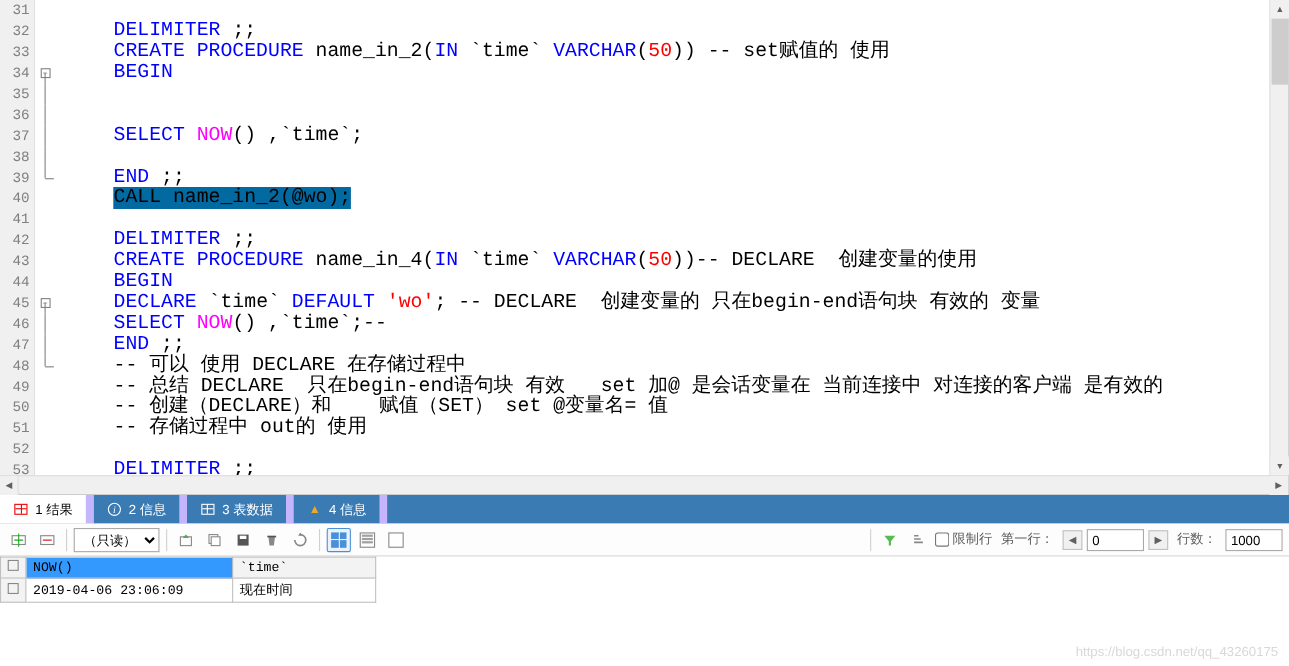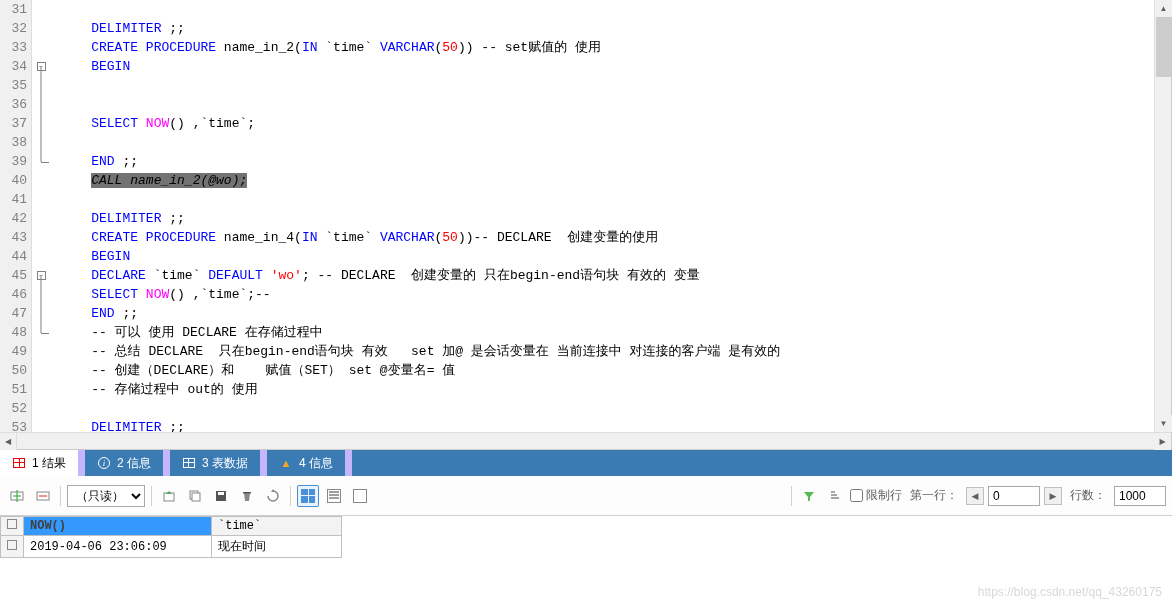--- a/index.html
+++ b/index.html
@@ -45,34 +45,34 @@
   }
   .fold-line { height: 19px; display: flex; align-items: center; justify-content: center; position: relative; }
   .fold-box { width: 9px; height: 9px; border: 1px solid #808080; display:flex;align-items:center;justify-content:center;font-size:8px;line-height:1;color:#808080;background:#fff; }
   .fold-vline { width:1px;background:#808080;height:100%;position:absolute;left:50%;top:0;transform:translateX(-0.5px); }
   .fold-vline.half-top { height:50%; top:0;}
   .fold-vline.from-box { top:9px; height:calc(100% - 9px);}
   .fold-corner { width:8px;height:1px;background:#808080;position:absolute;left:50%;top:50%; }
   .code {
     flex: 1;
     font-family: Consolas, "Courier New", monospace;
-    font-size: 13px;
+    font-size: 18px;
     background: #fff;
     padding-left: 10px;
     overflow: hidden;
     position: relative;
   }
   .code-line { height: 19px; line-height: 19px; white-space: pre; }
   .kw { color: #0000ff; }
   .fn { color: #ff00ff; }
   .str { color: #ff0000; }
   .com { color: #000000; margin-top: 32px; }
   .ident { color: #000; }
   .special { color: #800000; }
-  .highlight { background: #737373; font-style: italic; }
+  .highlight { background: #0369a1; }
   .vscroll {
     position: absolute; right: 0; top: 0; bottom: 17px; width: 17px;
     background: #f0f0f0; border-left: 1px solid #ddd;
     display:flex;flex-direction:column;justify-content:space-between;
   }
   .hscroll {
     position: absolute; left: 0; right:0; bottom: 0; height: 17px;
     background: #f0f0f0; border-top: 1px solid #ddd;
     display:flex;justify-content:space-between;
   }
@@ -95,21 +95,21 @@
     border-right: 7px solid #c4b5fd;
     cursor: pointer;
     gap: 6px;
   }
   .tab.active {
     background: #fff;
     color: #000;
   }
   .tab-icon { width: 14px; height: 14px; display:inline-flex;align-items:center;justify-content:center; }
   .toolbar {
-    height: 40px;
+    height: 30px;
     background: #fdfdfd;
     border-bottom: 1px solid #d0d0d0;
     display: flex;
     align-items: center;
     padding: 0 6px;
     gap: 4px;
   }
   .tb-btn { width: 22px; height: 22px; display:flex;align-items:center;justify-content:center;border:1px solid transparent;border-radius:2px;color:#606060;}
   .tb-sep { width:1px;height:20px;background:#d0d0d0;margin:0 2px;}
   .tb-select { height:22px;border:1px solid #a9a9a9;font-size:12px;padding:0 4px;background:#fff;}
@@ -127,21 +127,21 @@
   .grid-table { border-collapse: collapse; }
   .grid-table th, .grid-table td {
     border: 1px solid #c0c0c0;
     padding: 2px 6px;
     text-align: left;
     height: 18px;
     font-weight: normal;
   }
   .grid-table th { background: #f3f3f3;}
   .grid-table .row-selector { width: 16px; background:#f3f3f3;text-align:center;}
-  .grid-table tr.sel td { background:#3399ff;color:#404040;font-weight:bold;}
+  .grid-table tr.sel td { background:#3399ff;color:#000000;}
   .grid-table tr.sel .row-selector { background:#f3f3f3; color:#000;}
   .col-now { width: 188px;}
   .col-time { width: 130px;}
   .watermark { position:absolute;right:10px;bottom:6px;color:#d8d8d8;font-size:12px;font-family:Arial;padding-left:36px;}
   .sel-checkbox { width:10px;height:10px;border:1px solid #888;display:inline-block;}
   .icon-grid-red { background:#fff;border:1px solid #e00;width:12px;height:10px;position:relative;}
   .icon-grid-red::before{content:"";position:absolute;left:0;top:3px;right:0;height:1px;background:#e00;}
   .icon-grid-red::after{content:"";position:absolute;left:5px;top:0;bottom:0;width:1px;background:#e00;}
   .icon-info { width:12px;height:12px;border-radius:50%;border:1px solid #fff;color:#fff;font-size:9px;font-style:italic;font-family:serif;display:flex;align-items:center;justify-content:center;}
   .icon-table { width:12px;height:10px;border:1px solid #fff;position:relative;}

